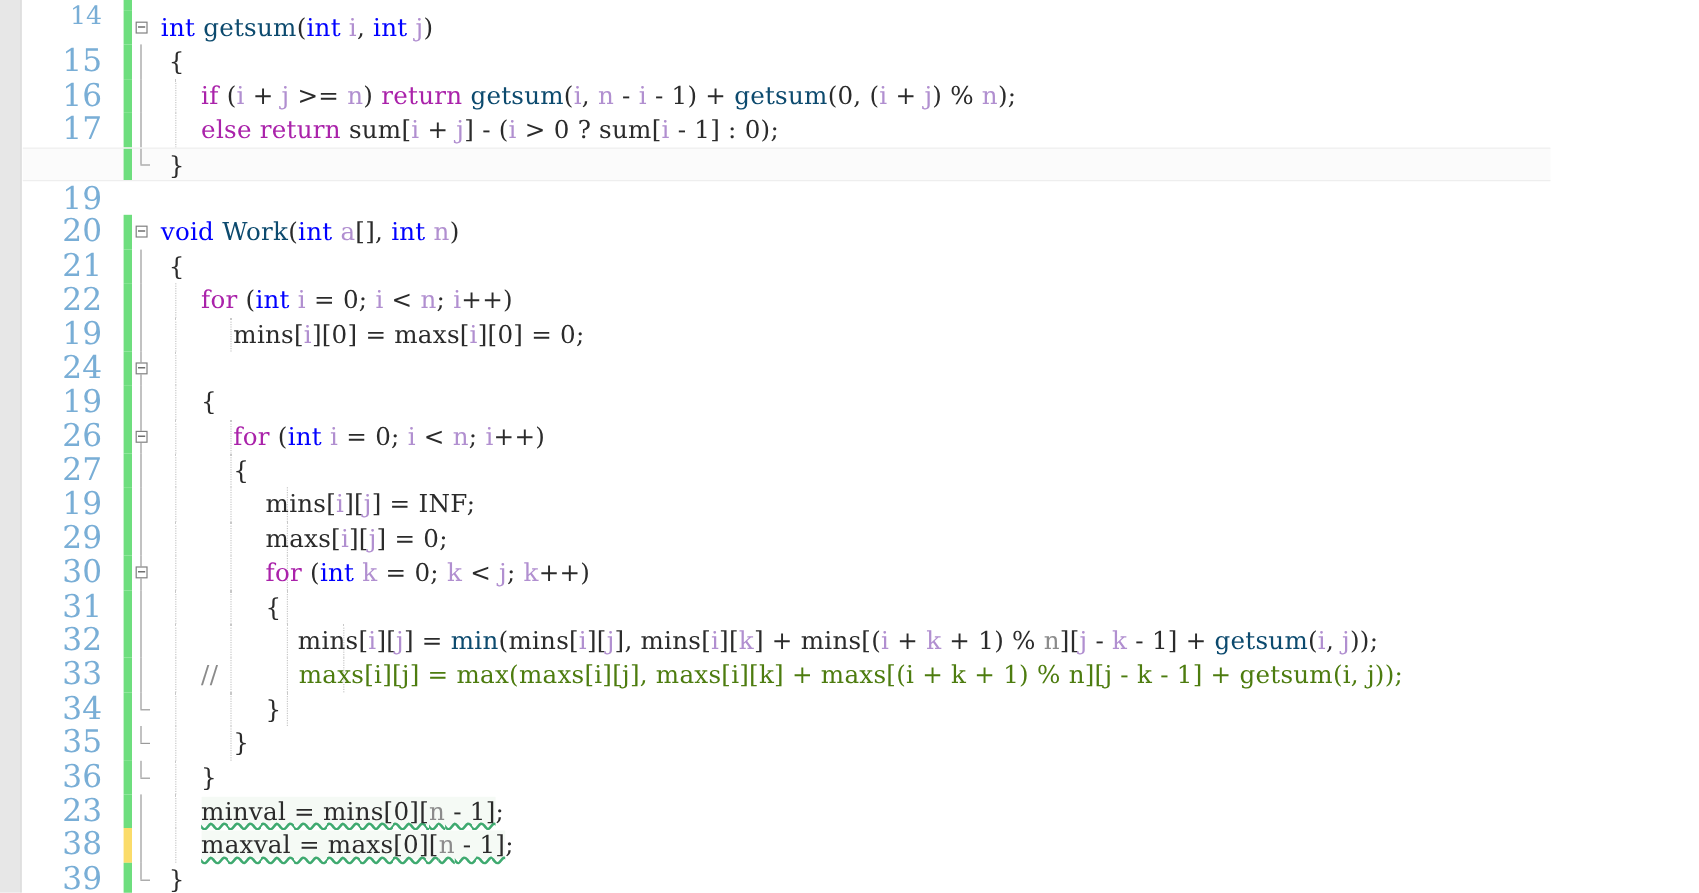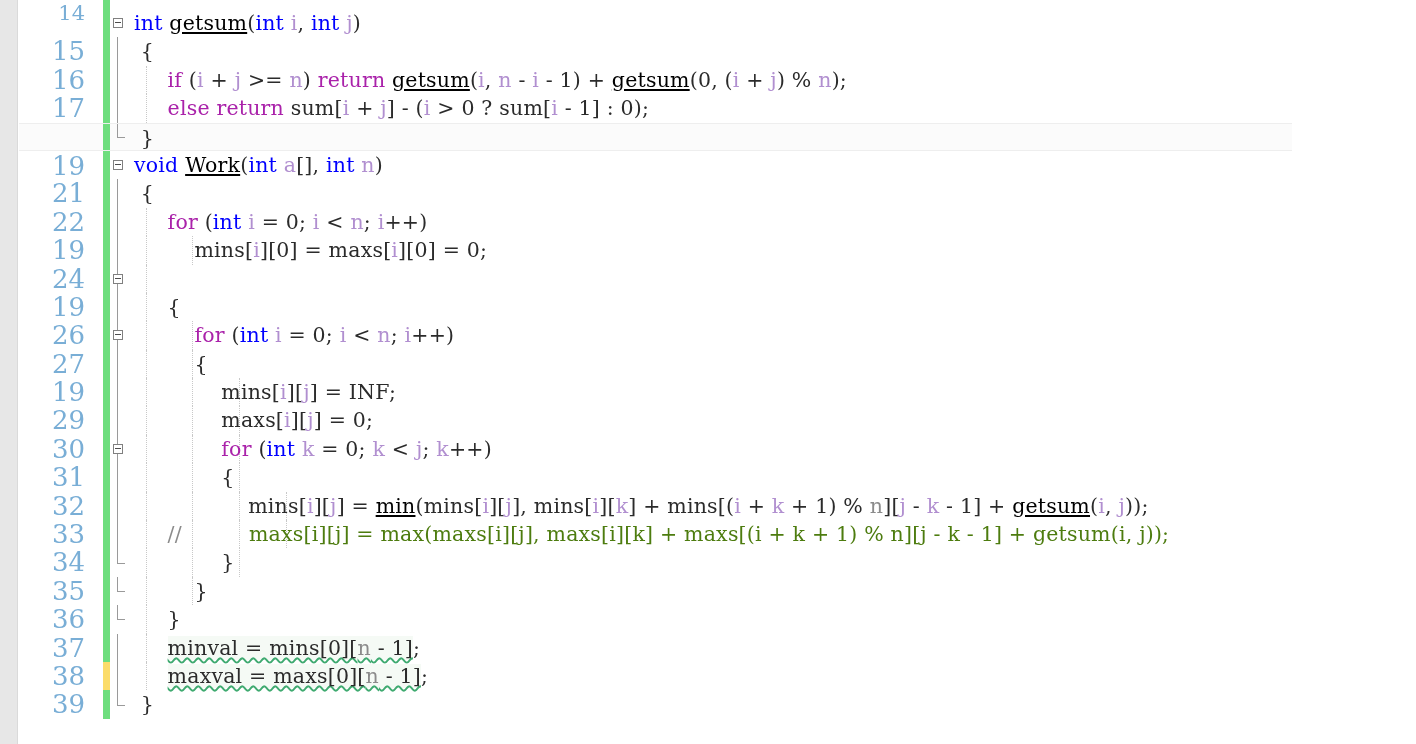--- a/index.html
+++ b/index.html
@@ -129,21 +129,21 @@
     top: 0;
     width: 0;
     height: 100%;
     border-left: 1px dotted #c8c8c8;
   }
 
   
   .kw   { color: #0000ff; }           
   .ctl  { color: #aa22aa; }           
   .var  { color: #b18fd0; }           
-  .fn   { color: #000000; text-decoration: underline; }
+  .fn   { color: #0c4a6e; }
   .dim  { color: #8b8b8b; }
   .cmt  { color: #4d7c0f; }           
 
   
   .squig {
     text-decoration: underline;
     text-decoration-color: #3faa70;
     text-decoration-style: wavy;
     text-decoration-skip-ink: none;
     text-underline-offset: 2px;
@@ -197,20 +197,26 @@
       <span class="code">     <span class="ctl">else return</span> sum[<span class="var">i</span> + <span class="var">j</span>] - (<span class="var">i</span> &gt; 0 ? sum[<span class="var">i</span> - 1] : 0);</span>
     </div>
 
     <div class="row current">
       <span class="lnum">19</span>
       <span class="changebar chg-green"></span>
       <span class="fold"><span class="fold-line half-top"></span><span class="fold-end"></span></span>
       <span class="code"> }</span>
     </div>
 
+    <div class="row">
+      <span class="lnum">20</span>
+      <span class="changebar chg-none"></span>
+      <span class="fold"></span>
+      <span class="code"></span>
+    </div>
 
     <div class="row">
       <span class="lnum">21</span>
       <span class="changebar chg-green"></span>
       <span class="fold"><span class="fold-box"></span></span>
       <span class="code"><span class="kw">void</span> <span class="fn">Work</span>(<span class="kw">int</span> <span class="var">a</span>[], <span class="kw">int</span> <span class="var">n</span>)</span>
     </div>
 
     <div class="row">
       <span class="lnum">22</span>
@@ -324,21 +330,21 @@
 
     <div class="row">
       <span class="lnum">36</span>
       <span class="changebar chg-green"></span>
       <span class="fold"><span class="fold-line half-top"></span><span class="fold-end"></span></span>
       <span class="guides"><span class="guide" style="left:12px"></span><span class="guide" style="left:58px"></span></span>
       <span class="code">         }</span>
     </div>
 
     <div class="row">
-      <span class="lnum">37</span>
+      <span class="lnum">23</span>
       <span class="changebar chg-green"></span>
       <span class="fold"><span class="fold-line half-top"></span><span class="fold-end"></span></span>
       <span class="guides"><span class="guide" style="left:12px"></span></span>
       <span class="code">     }</span>
     </div>
 
     <div class="row">
       <span class="lnum">38</span>
       <span class="changebar chg-green"></span>
       <span class="fold"><span class="fold-line"></span></span>

